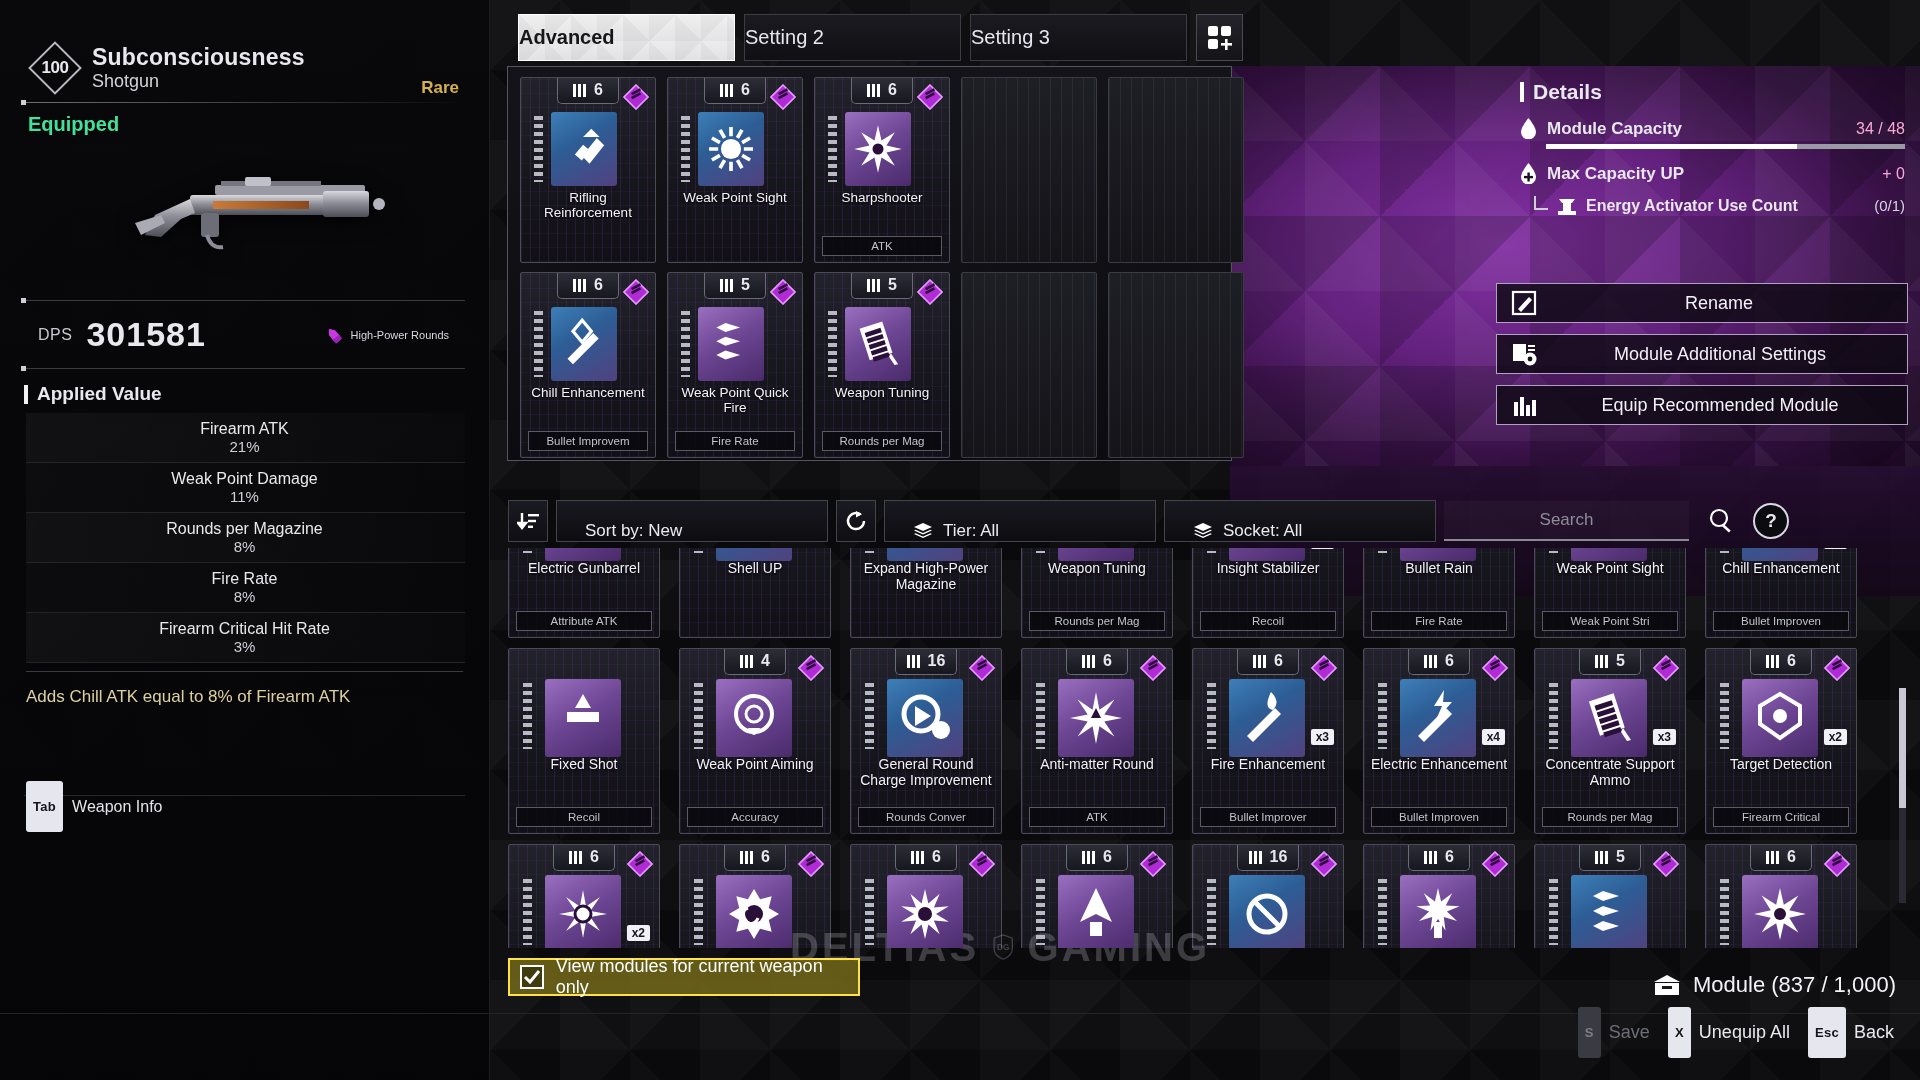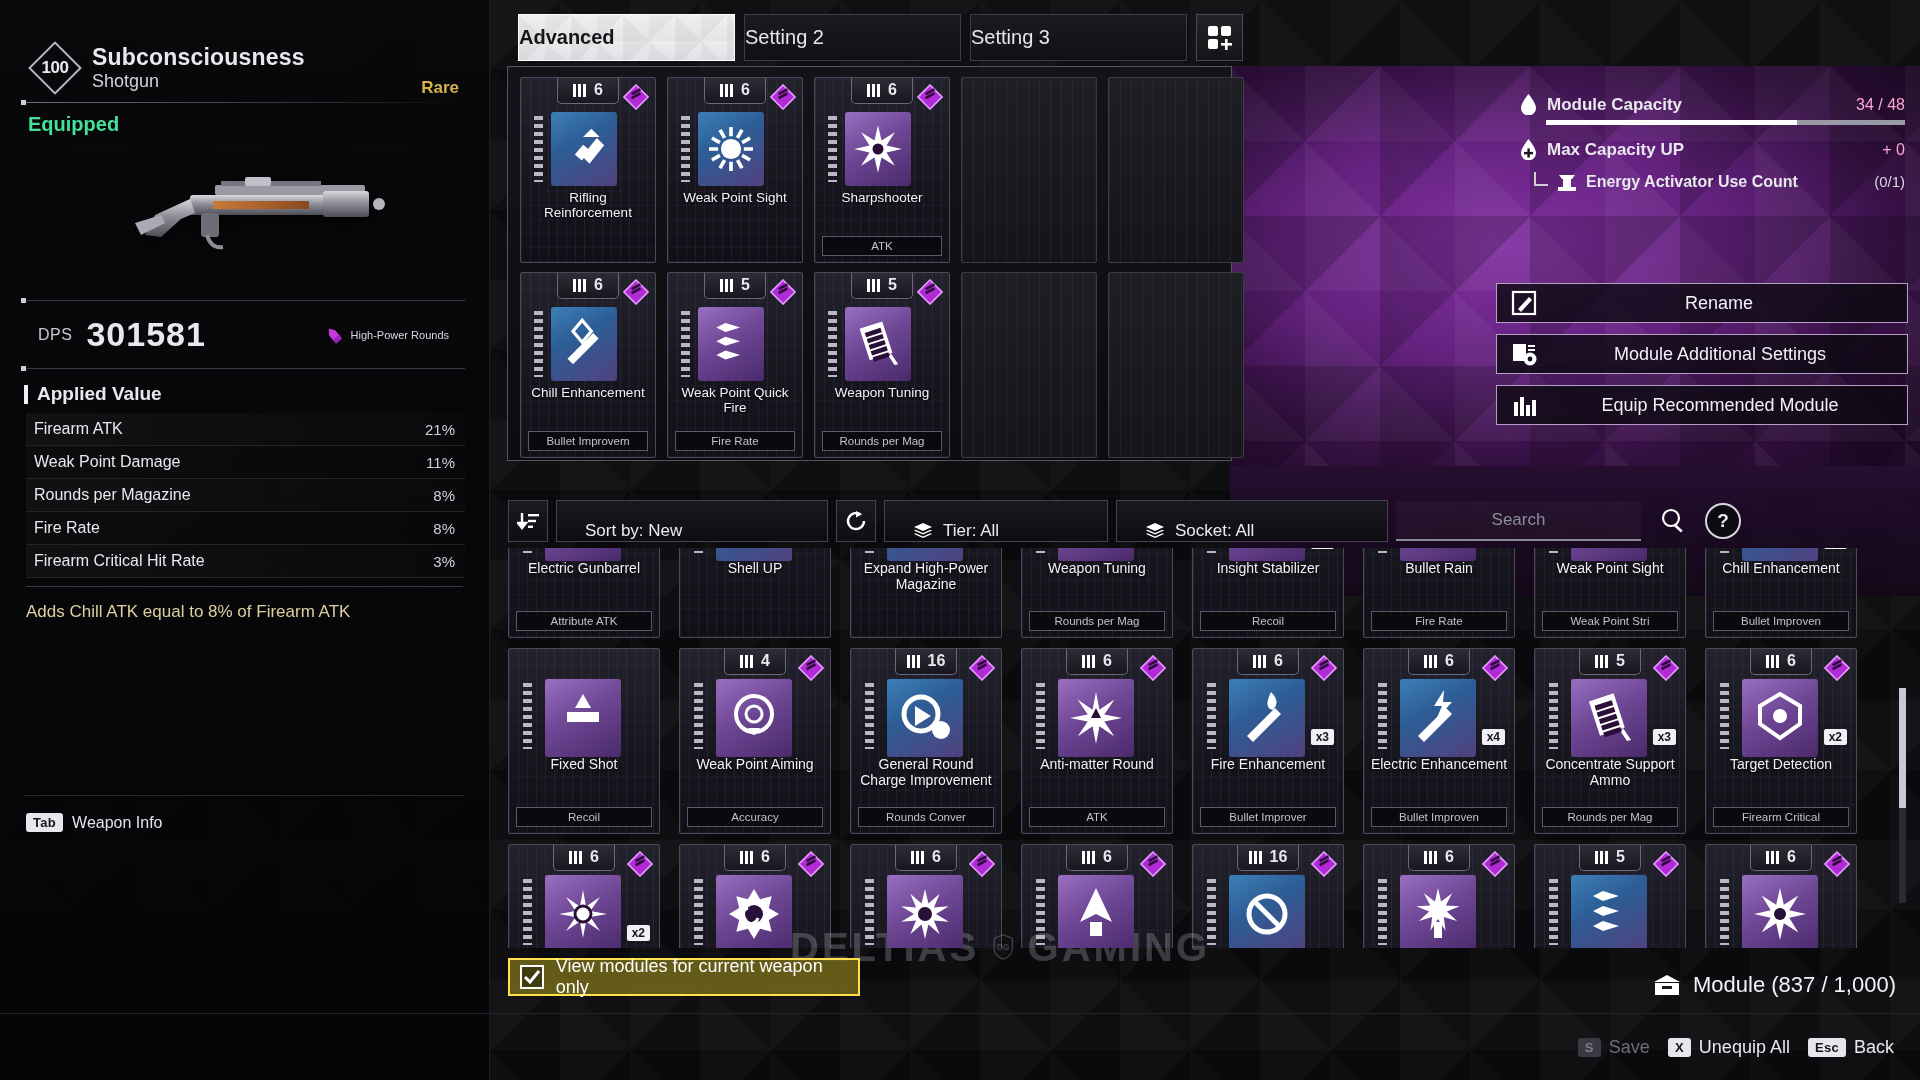--- a/index.html
+++ b/index.html
@@ -88,33 +88,34 @@
 
   .sec-title { margin: 14px 0 0 24px; display: flex; align-items: center; gap: 9px; font-size: 19px; font-weight: 600; }
   .sec-title .bar { width: 4px; height: 19px; background: #f0f0f6; }
 
   .stats { margin: 8px 24px 0 26px; }
   .stat-row {
     display: flex; justify-content: space-between; align-items: center;
     padding: 7px 10px 7px 8px; font-size: 16px;
     border-bottom: 1px solid #232329;
     background: linear-gradient(90deg, rgba(255,255,255,.045), rgba(255,255,255,.012));
+    flex-direction: column;
   }
   .stat-row:nth-child(even){ background: linear-gradient(90deg, rgba(255,255,255,.022), rgba(255,255,255,.005)); }
   .stat-val { color: #cfcfd8; font-size: 15px; }
   .stat-foot { margin: 8px 26px 0 26px; border-top: 1px solid #3a3a44; padding-top: 14px; }
   .desc { color: #ddd0a0; font-size: 17px; line-height: 1.35; }
 
   .tab-hint {
     position: absolute; left: 26px; bottom: 248px;
     display: flex; align-items: center; gap: 9px; font-size: 16px; color: #e3e3ea;
   }
   .key {
     background: #e6e6ee; color: #16161a; font-size: 13px; font-weight: 700;
-    border-radius: 3px; padding: 2px 7px; letter-spacing: .3px;
+    border-radius: 3px; padding: 18px 7px; letter-spacing: .3px;
   }
   .key.dim { background:#3a3a42; color:#7d7d88; }
   .left-divider { position:absolute; left:24px; right:24px; bottom:284px; height:1px; background:#26262d; }
 
   
   .tabs { position: absolute; left: 518px; top: 14px; display: flex; gap: 9px; }
   .tab {
     width: 217px; height: 47px; display: flex; align-items: center; justify-content: flex-start;
     font-size: 20px; color: #e6e6ee; border: 1px solid #3c3c46;
     background: linear-gradient(180deg,#1a1a20,#101014);
@@ -222,21 +223,21 @@
   .f-icon-btn {
     width: 40px; height: 42px; display:flex; align-items:center; justify-content:center;
     border: 1px solid #44444e; background: linear-gradient(180deg,#1a1a21,#0e0e13);
   }
   .f-field {
     height: 42px; display:flex; align-items:flex-end; gap:10px; padding: 0 28px;
     border: 1px solid #44444e; background: linear-gradient(180deg,#18181f,#0d0d11);
     font-size: 17px; color:#eaeaf1;
   }
   .f-sort { width: 272px; }
-  .f-tier { width: 224px; gap: 10px; }
+  .f-tier { width: 272px; gap: 10px; }
   .f-socket { width: 272px; }
   .f-search {
     width: 245px; height: 40px; display:flex; align-items:center; justify-content:center;
     border-bottom: 2px solid #8a8a96; background: rgba(255,255,255,.03);
     color:#8d8d99; font-size: 17px;
   }
   .f-help { width: 36px; height: 36px; border-radius:50%; border:2px solid #d8d8e2;
     display:flex; align-items:center; justify-content:center; font-size:19px; font-weight:700; background:#0c0c10; }
 
   
@@ -618,20 +619,24 @@
         <div class="mod empty">
           <div class="traces"></div>
         </div>
         <div class="mod empty">
           <div class="traces"></div>
         </div>
       </div>
   </div>
 
   <div class="details">
+    <div class="det-title">
+      <span class="bar"></span>
+      <span>Details</span>
+    </div>
     <div class="det-row">
       <svg width="17" height="21" viewBox="0 0 17 21">
         <path d="M8.5 0 C8.5 0 16 9 16 14 A7.5 7.5 0 0 1 1 14 C1 9 8.5 0 8.5 0 Z" fill="#fff"></path>
       </svg>
       <span>Module Capacity</span>
       <span class="val">34 / 48</span>
     </div>
     <div class="cap-bar">
       <div class="fill" id="cap-fill" style="width: 70%;"></div>
     </div>

